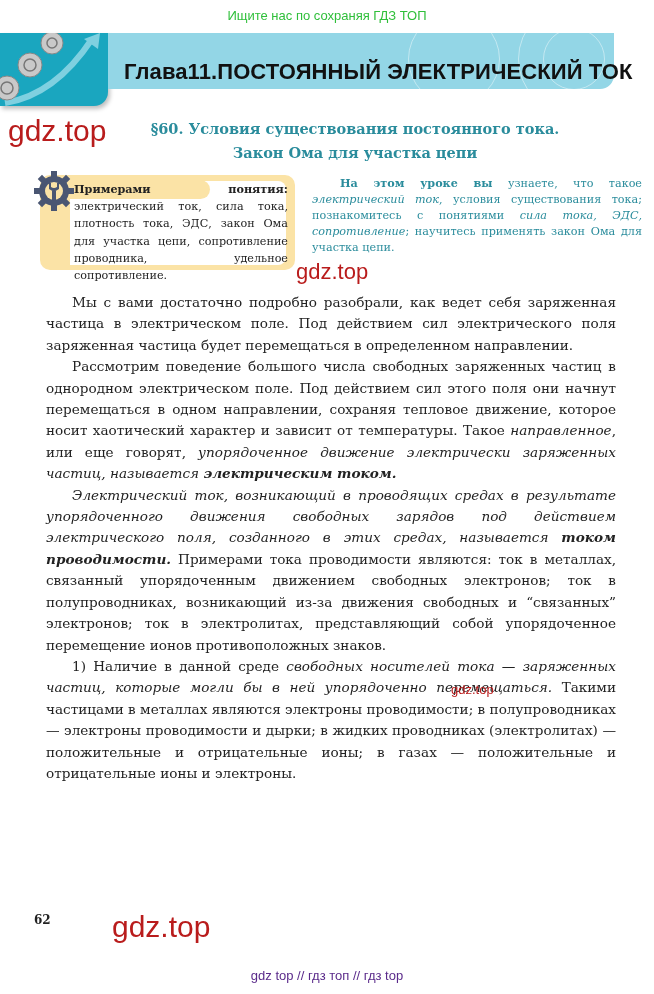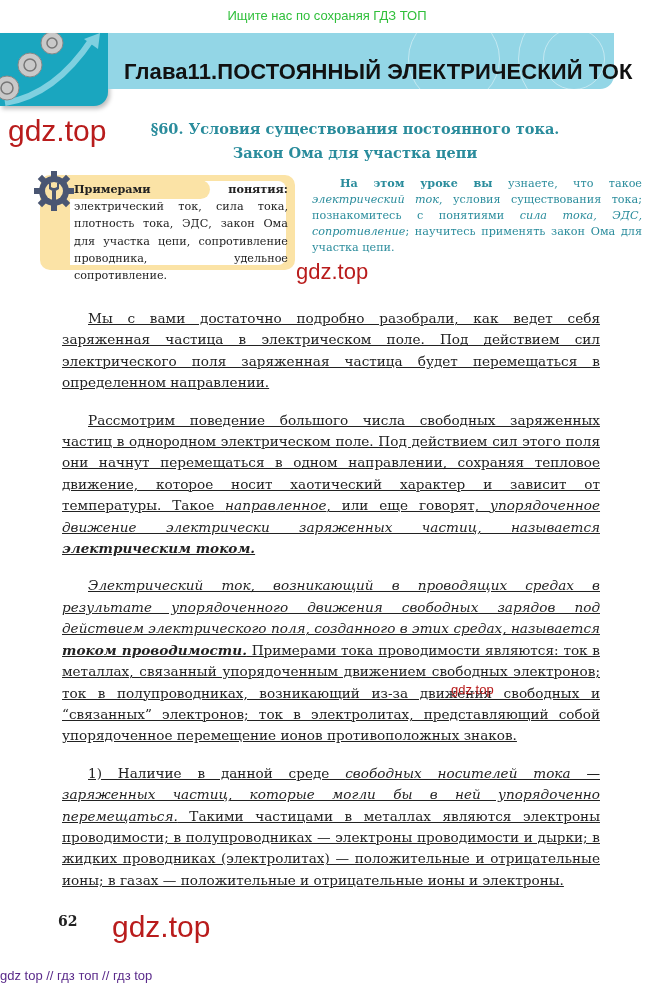--- a/index.html
+++ b/index.html
@@ -67,29 +67,29 @@
     font-family: "DejaVu Serif", serif; font-size: 11.2px; line-height: 16px;
     color: #2a8c9c; text-align: justify; text-indent: 28px;
   }
   .lesson-box b { font-weight: bold; }
   .lesson-box i { font-style: italic; }
   .body-text {
     position: absolute; left: 46px; top: 292px; width: 570px;
     font-family: "DejaVu Serif", serif; font-size: 13.6px; line-height: 21.4px;
     color: #222;
   }
-  .body-text p { margin: 16px; text-indent: 26px; text-align: justify; text-align-last: left; text-decoration: underline; }
+  .body-text p { margin: 0; text-indent: 26px; text-align: justify; text-align-last: left; }
   .body-text i { font-style: italic; }
   .body-text b { font-weight: bold; }
   .page-num {
-    position: absolute; left: 58px; top: 913px;
-    font-family: "DejaVu Serif", serif; font-weight: bold; font-size: 14px; color: #222;
+    position: absolute; left: 34px; top: 913px;
+    font-family: "DejaVu Serif", serif; font-weight: bold; font-size: 12px; color: #222;
   }
   .footer-links {
-    position: absolute; top: 968px; left: 0; width: 654px; text-align: left;
+    position: absolute; top: 968px; left: 0; width: 654px; text-align: center;
     font-family: "Liberation Sans", sans-serif; font-size: 13px; color: #5a2a8a;
   }
 </style>
 </head>
 <body>
 
 <div class="top-banner">Ищите нас по сохраняя ГДЗ ТОП</div>
 
 <div class="chapter-icon-box">
   <svg width="108" height="73" viewBox="0 0 108 73">

